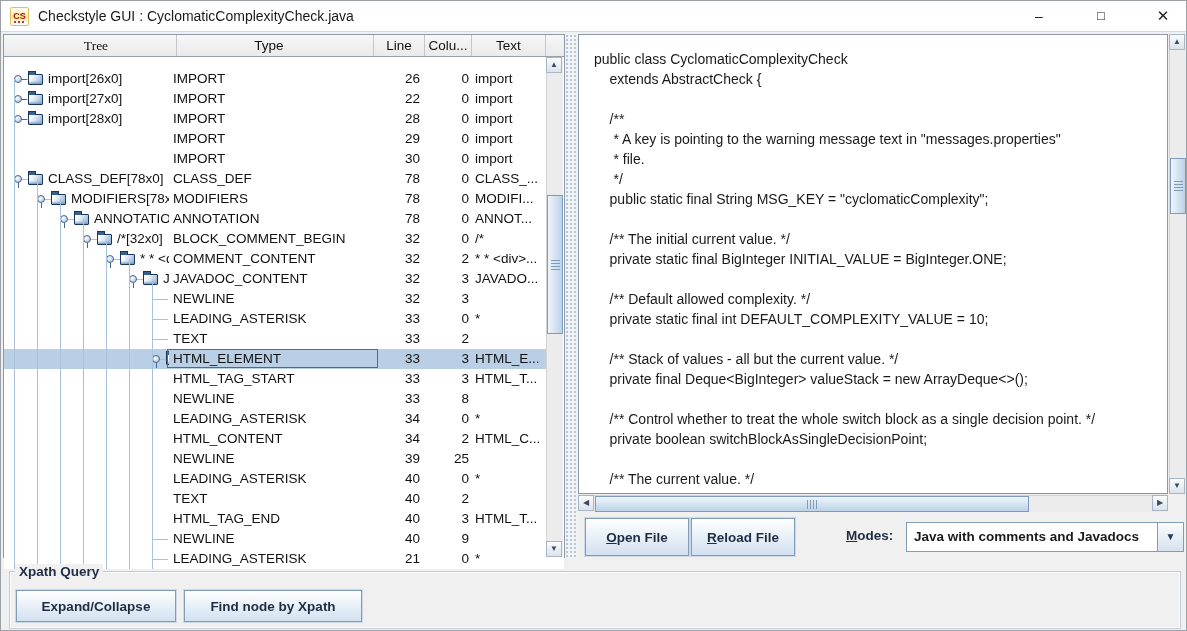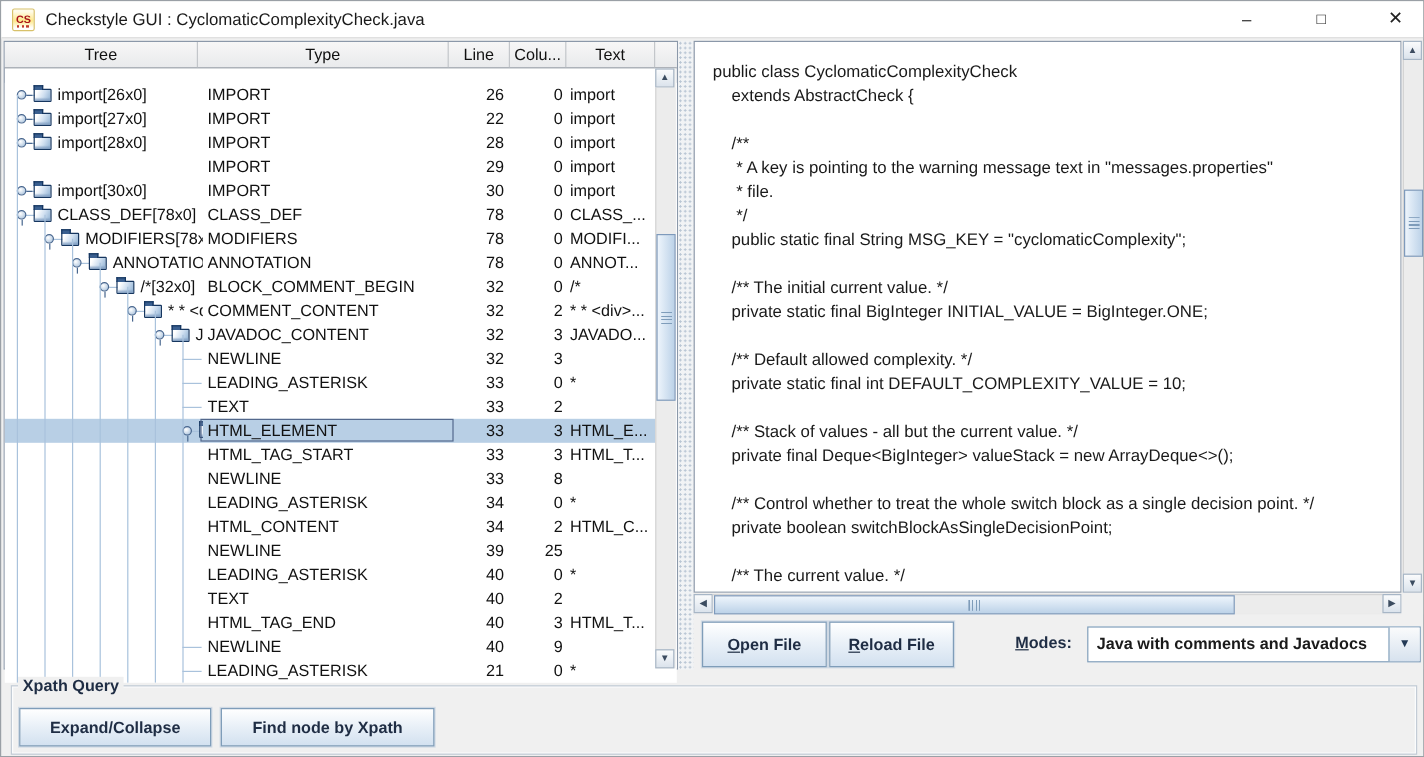--- a/index.html
+++ b/index.html
@@ -88,21 +88,21 @@
   <div class="titlebar">
     <div class="app-icon">CS</div>
     <div class="title-text">Checkstyle GUI : CyclomaticComplexityCheck.java</div>
     <div class="winbtn min">–</div>
     <div class="winbtn max">□</div>
     <div class="winbtn close">✕</div>
   </div>
 
   <div class="left-panel">
     <div class="thead" id="thead">
-        <div class="hcell" style="left: 0px; width: 161px;">Tree</div>
+        <div class="hcell" style="left: 12px; width: 161px; font-family: Liberation Serif, serif;">Tree</div>
         <div class="hcell" style="left: 161px; width: 209px;">Type</div>
         <div class="hcell" style="left: 370px; width: 51px;">Line</div>
         <div class="hcell" style="left: 421px; width: 47px;">Colu...</div>
         <div class="hcell" style="left: 468px; width: 74px;">Text</div>
         <div class="hcell" style="left: 542px; width: 17px; border-right: none;"></div>
       </div>
     <div class="tbody" id="tbody">
         <div class="trow" style="top: 0px;">
           <div class="tcell tree">
             <div class="dash" style="left: 10px; width: 16px;"></div>
@@ -139,26 +139,20 @@
           <div class="tcell colu">0</div>
           <div class="tcell text">import</div>
         </div>
         <div class="trow" style="top: 60px;">
           <div class="tcell type">IMPORT</div>
           <div class="tcell line">29</div>
           <div class="tcell colu">0</div>
           <div class="tcell text">import</div>
         </div>
         <div class="trow" style="top: 80px;">
-          <div class="tcell tree">
-            <div class="dash" style="left: 10px; width: 16px;"></div>
-            <div class="handle collapsed" style="left: 10px;"></div>
-            <div class="folder" style="left: 24px;"></div>
-            <div class="tlabel" style="left: 44px;">import[30x0]</div>
-          </div>
           <div class="tcell type">IMPORT</div>
           <div class="tcell line">30</div>
           <div class="tcell colu">0</div>
           <div class="tcell text">import</div>
         </div>
         <div class="trow" style="top: 100px;">
           <div class="tcell tree">
             <div class="dash" style="left: 10px; width: 16px;"></div>
             <div class="handle expanded" style="left: 10px;"></div>
             <div class="folder" style="left: 24px;"></div>

